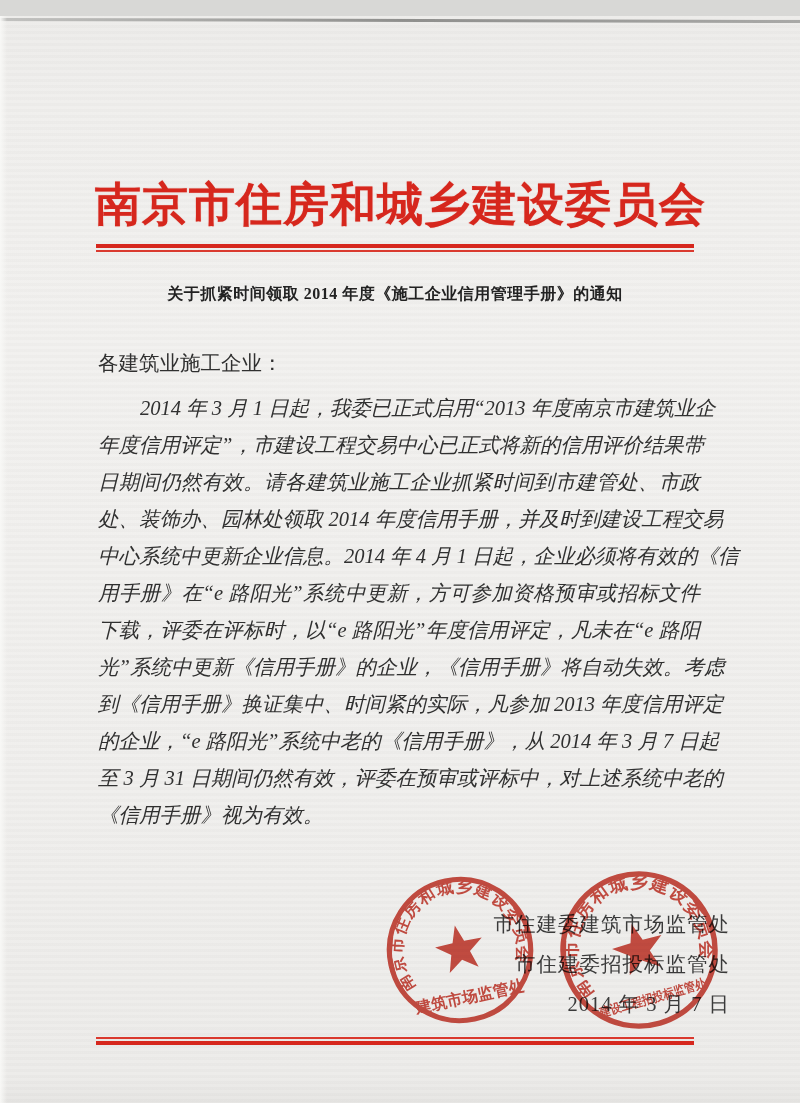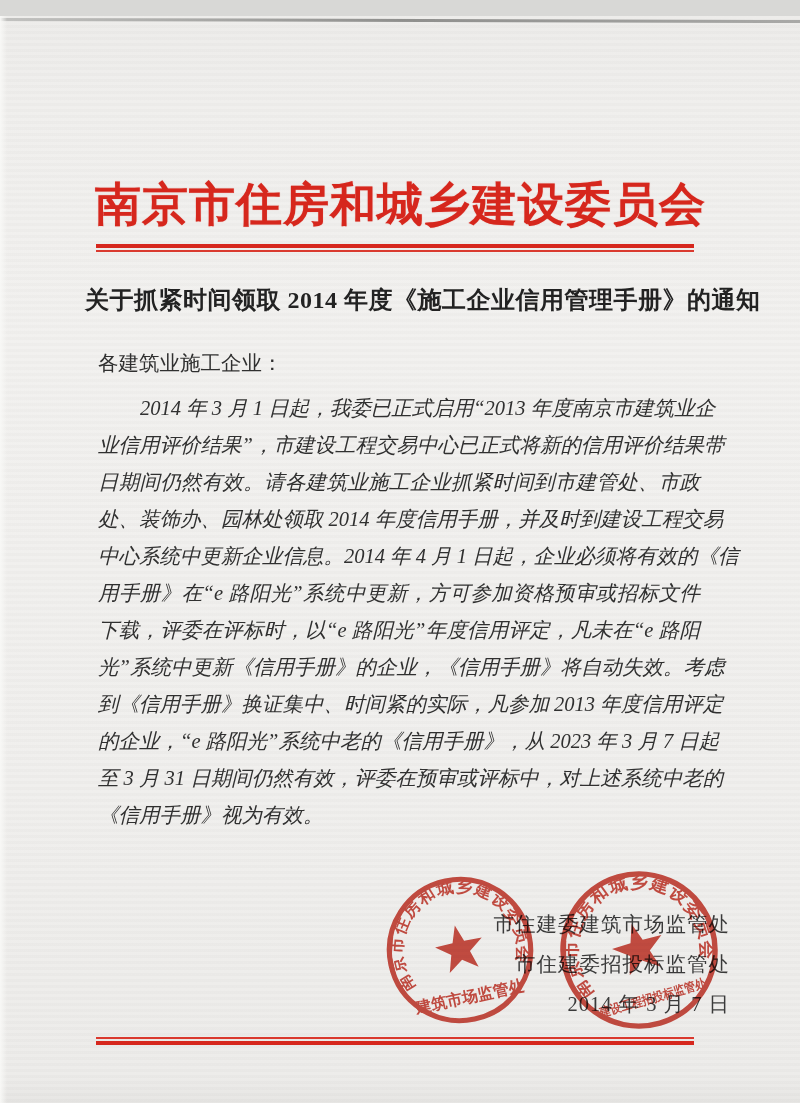--- a/index.html
+++ b/index.html
@@ -36,21 +36,21 @@
     white-space:nowrap;
   }
   .rule{position:absolute;left:96px;width:598px;}
   .rule .thick{height:4px;background:#d6271d;}
   .rule .thin{height:2px;background:#da3a2f;}
   .rule .gap{height:2px;}
   .header-rule{top:228px;}
   .footer-rule{top:1021px;}
   .subject-line{
     position:absolute;top:268px;left:85px;width:620px;
-    text-align:center;font-size:24px;font-weight:700;color:#222;
+    text-align:center;font-size:16px;font-weight:700;color:#222;
     white-space:nowrap;letter-spacing:.5px;
   }
   .salutation{
     position:absolute;top:329px;left:98px;width:602px;
     font-size:20.5px;line-height:37px;color:#303030;
   }
   .body-paragraph{
     position:absolute;top:374px;left:98px;width:602px;
     font-size:20.5px;color:#303030;
   }
@@ -93,29 +93,29 @@
     <div class="gap"></div>
     <div class="thin"></div>
   </div>
 
   <div class="subject-line">关于抓紧时间领取 2014 年度《施工企业信用管理手册》的通知</div>
 
   <div class="salutation">各建筑业施工企业：</div>
 
   <div class="body-paragraph">
     <div class="bline first">2014 年 3 月 1 日起，我委已正式启用“2013 年度南京市建筑业企</div>
-    <div class="bline">业信用评价结果”，市建设工程交易中心已正式将新的信用评价结果带</div>
+    <div class="bline">年度信用评定”，市建设工程交易中心已正式将新的信用评价结果带</div>
     <div class="bline">日期间仍然有效。请各建筑业施工企业抓紧时间到市建管处、市政</div>
     <div class="bline">处、装饰办、园林处领取 2014 年度信用手册，并及时到建设工程交易</div>
     <div class="bline">中心系统中更新企业信息。2014 年 4 月 1 日起，企业必须将有效的《信</div>
     <div class="bline">用手册》在“e 路阳光”系统中更新，方可参加资格预审或招标文件</div>
     <div class="bline">下载，评委在评标时，以“e 路阳光”年度信用评定，凡未在“e 路阳</div>
     <div class="bline">光”系统中更新《信用手册》的企业，《信用手册》将自动失效。考虑</div>
     <div class="bline">到《信用手册》换证集中、时间紧的实际，凡参加 2013 年度信用评定</div>
-    <div class="bline">的企业，“e 路阳光”系统中老的《信用手册》，从 2023 年 3 月 7 日起</div>
+    <div class="bline">的企业，“e 路阳光”系统中老的《信用手册》，从 2014 年 3 月 7 日起</div>
     <div class="bline">至 3 月 31 日期间仍然有效，评委在预审或评标中，对上述系统中老的</div>
     <div class="bline last">《信用手册》视为有效。</div>
   </div>
 
   <div class="signature-block">
     <div>市住建委建筑市场监管处</div>
     <div>市住建委招投标监管处</div>
     <div>2014 年 3 月 7 日</div>
   </div>
 

